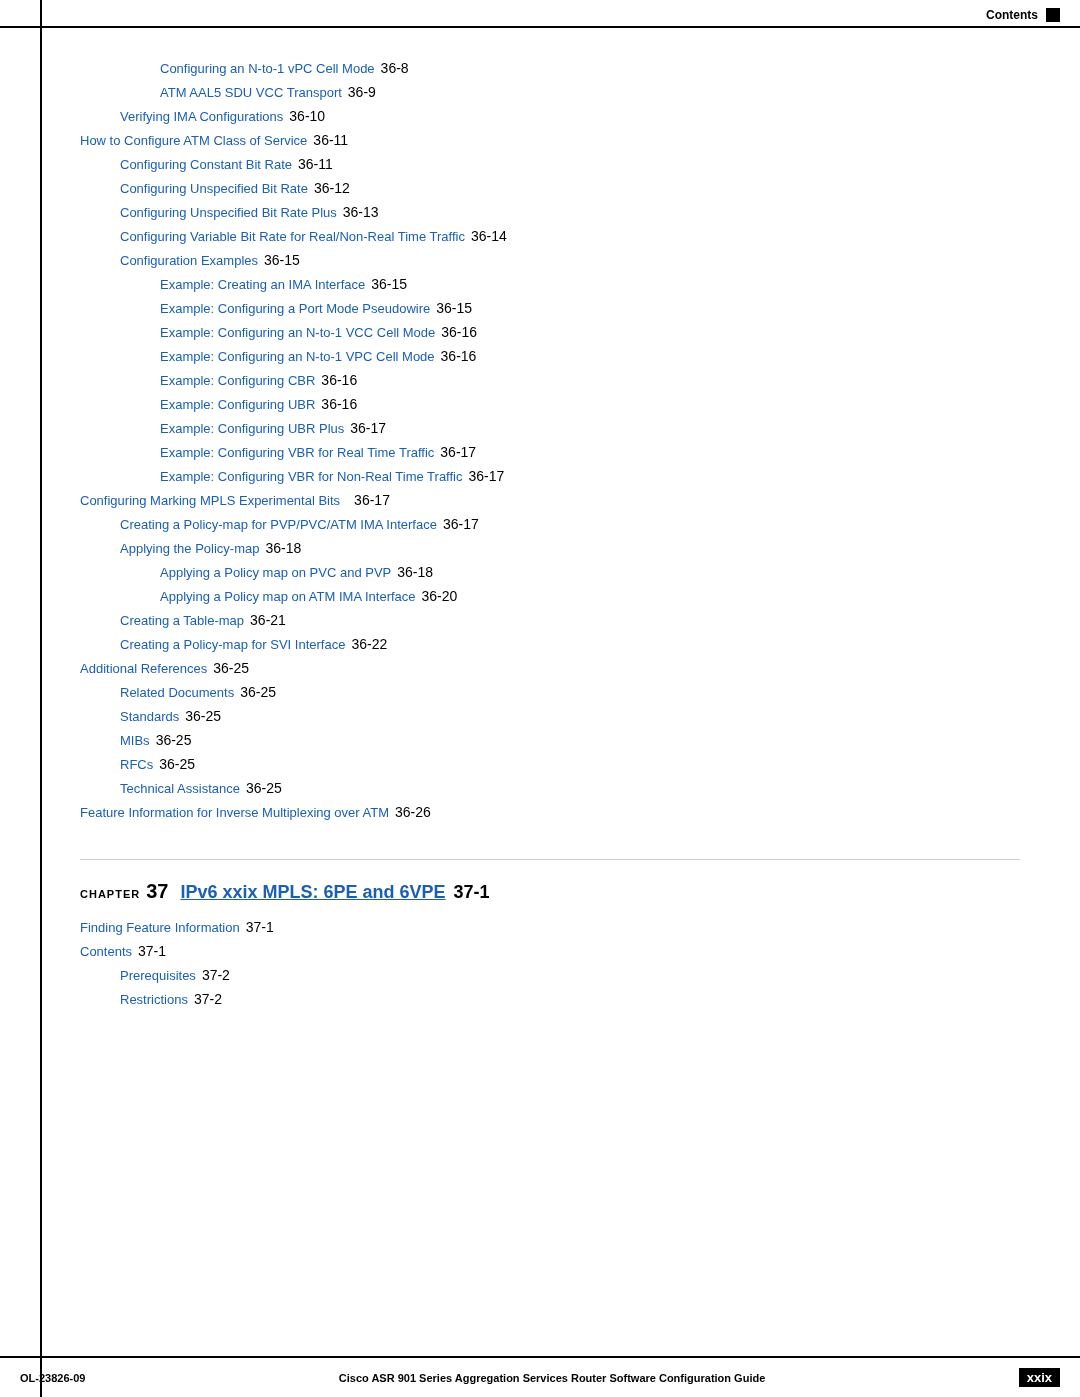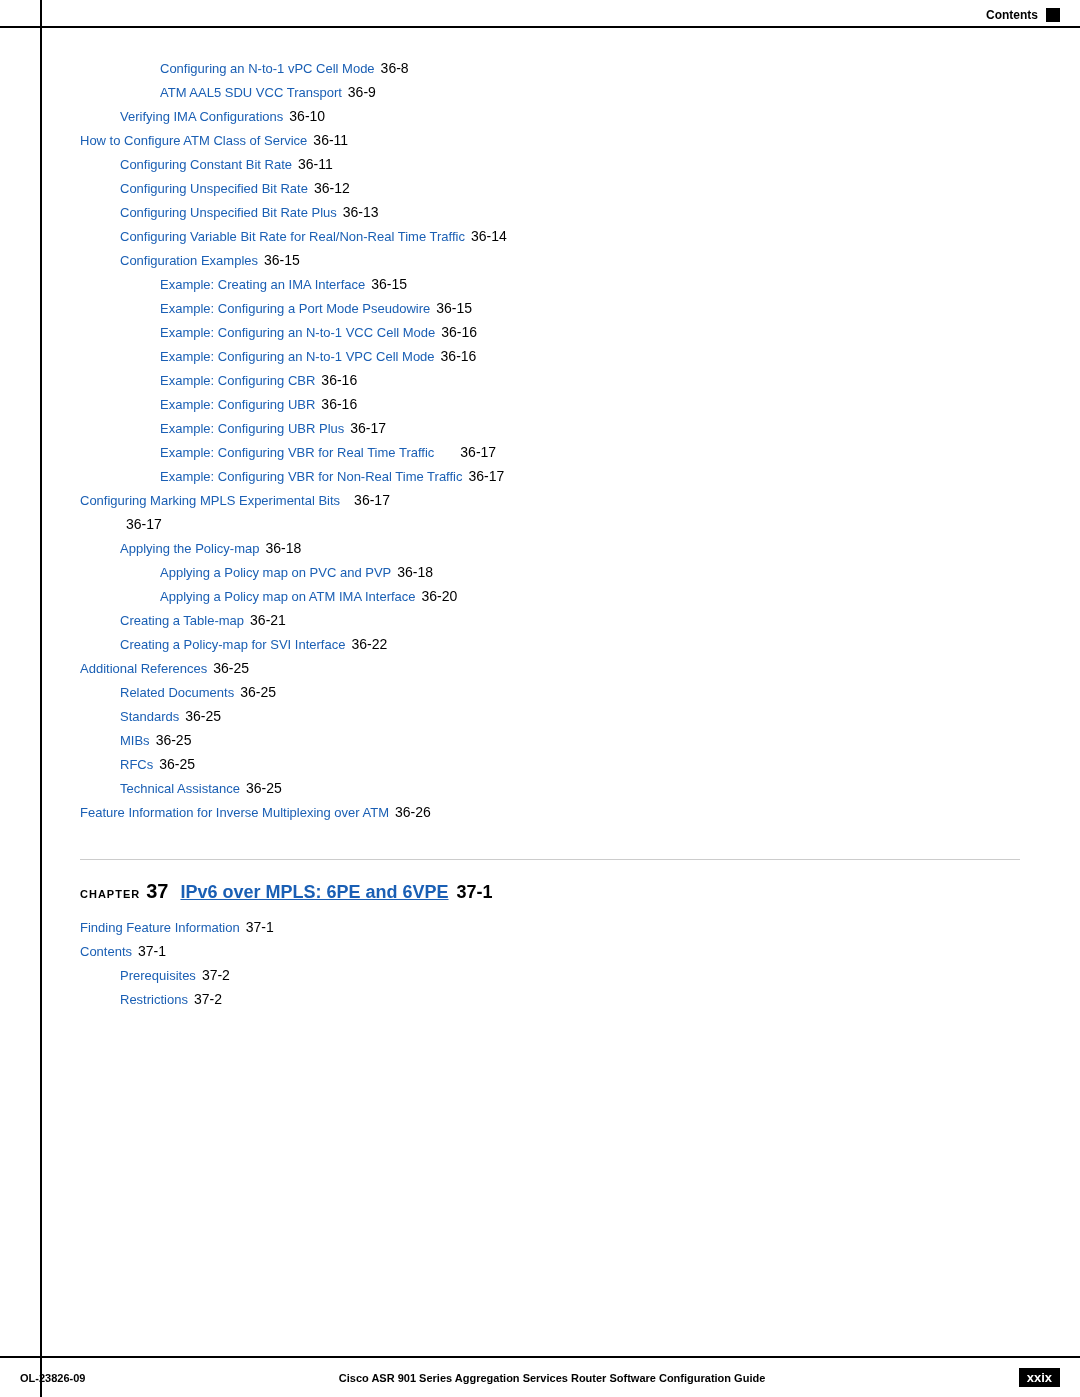--- a/index.html
+++ b/index.html
@@ -204,33 +204,34 @@
       <span class="toc-num">36-16</span>
     </div>
     <div class="toc-entry" style="padding-left: 80px;">
       <a class="toc-link" href="#">Example: Configuring UBR</a>
       <span class="toc-num">36-16</span>
     </div>
     <div class="toc-entry" style="padding-left: 80px;">
       <a class="toc-link" href="#">Example: Configuring UBR Plus</a>
       <span class="toc-num">36-17</span>
     </div>
-    <div class="toc-entry" style="padding-left: 80px; gap: 20px;">
+    <div class="toc-entry" style="padding-left: 80px;">
       <a class="toc-link" href="#">Example: Configuring VBR for Real Time Traffic</a>
       <span class="toc-num">36-17</span>
     </div>
     <div class="toc-entry" style="padding-left: 80px;">
       <a class="toc-link" href="#">Example: Configuring VBR for Non-Real Time Traffic</a>
       <span class="toc-num">36-17</span>
     </div>
     <div class="toc-entry" style="padding-left: 0px; gap: 8px;">
       <a class="toc-link" href="#">Configuring Marking MPLS Experimental Bits</a>
       <span class="toc-num">36-17</span>
     </div>
     <div class="toc-entry" style="padding-left: 40px;">
+      <a class="toc-link" href="#">Creating a Policy-map for PVP/PVC/ATM IMA Interface</a>
       <span class="toc-num">36-17</span>
     </div>
     <div class="toc-entry" style="padding-left: 40px;">
       <a class="toc-link" href="#">Applying the Policy-map</a>
       <span class="toc-num">36-18</span>
     </div>
     <div class="toc-entry" style="padding-left: 80px;">
       <a class="toc-link" href="#">Applying a Policy map on PVC and PVP</a>
       <span class="toc-num">36-18</span>
     </div>
@@ -270,21 +271,21 @@
       <a class="toc-link" href="#">Technical Assistance</a>
       <span class="toc-num">36-25</span>
     </div>
     <div class="toc-entry" style="padding-left: 0px;">
       <a class="toc-link" href="#">Feature Information for Inverse Multiplexing over ATM</a>
       <span class="toc-num">36-26</span>
     </div>
     <div class="chapter-block">
       <span class="chapter-label">CHAPTER</span>
       <span class="chapter-num">37</span>
-      <a class="chapter-title" href="#">IPv6 over MPLS: 6PE and 6VPE</a>
+      <a class="chapter-title" href="#">IPv6 xxix MPLS: 6PE and 6VPE</a>
       <span class="chapter-page">37-1</span>
     </div>
     <div class="toc-entry" style="padding-left: 0px;">
       <a class="toc-link" href="#">Finding Feature Information</a>
       <span class="toc-num">37-1</span>
     </div>
     <div class="toc-entry" style="padding-left: 0px;">
       <a class="toc-link" href="#">Contents</a>
       <span class="toc-num">37-1</span>
     </div>

